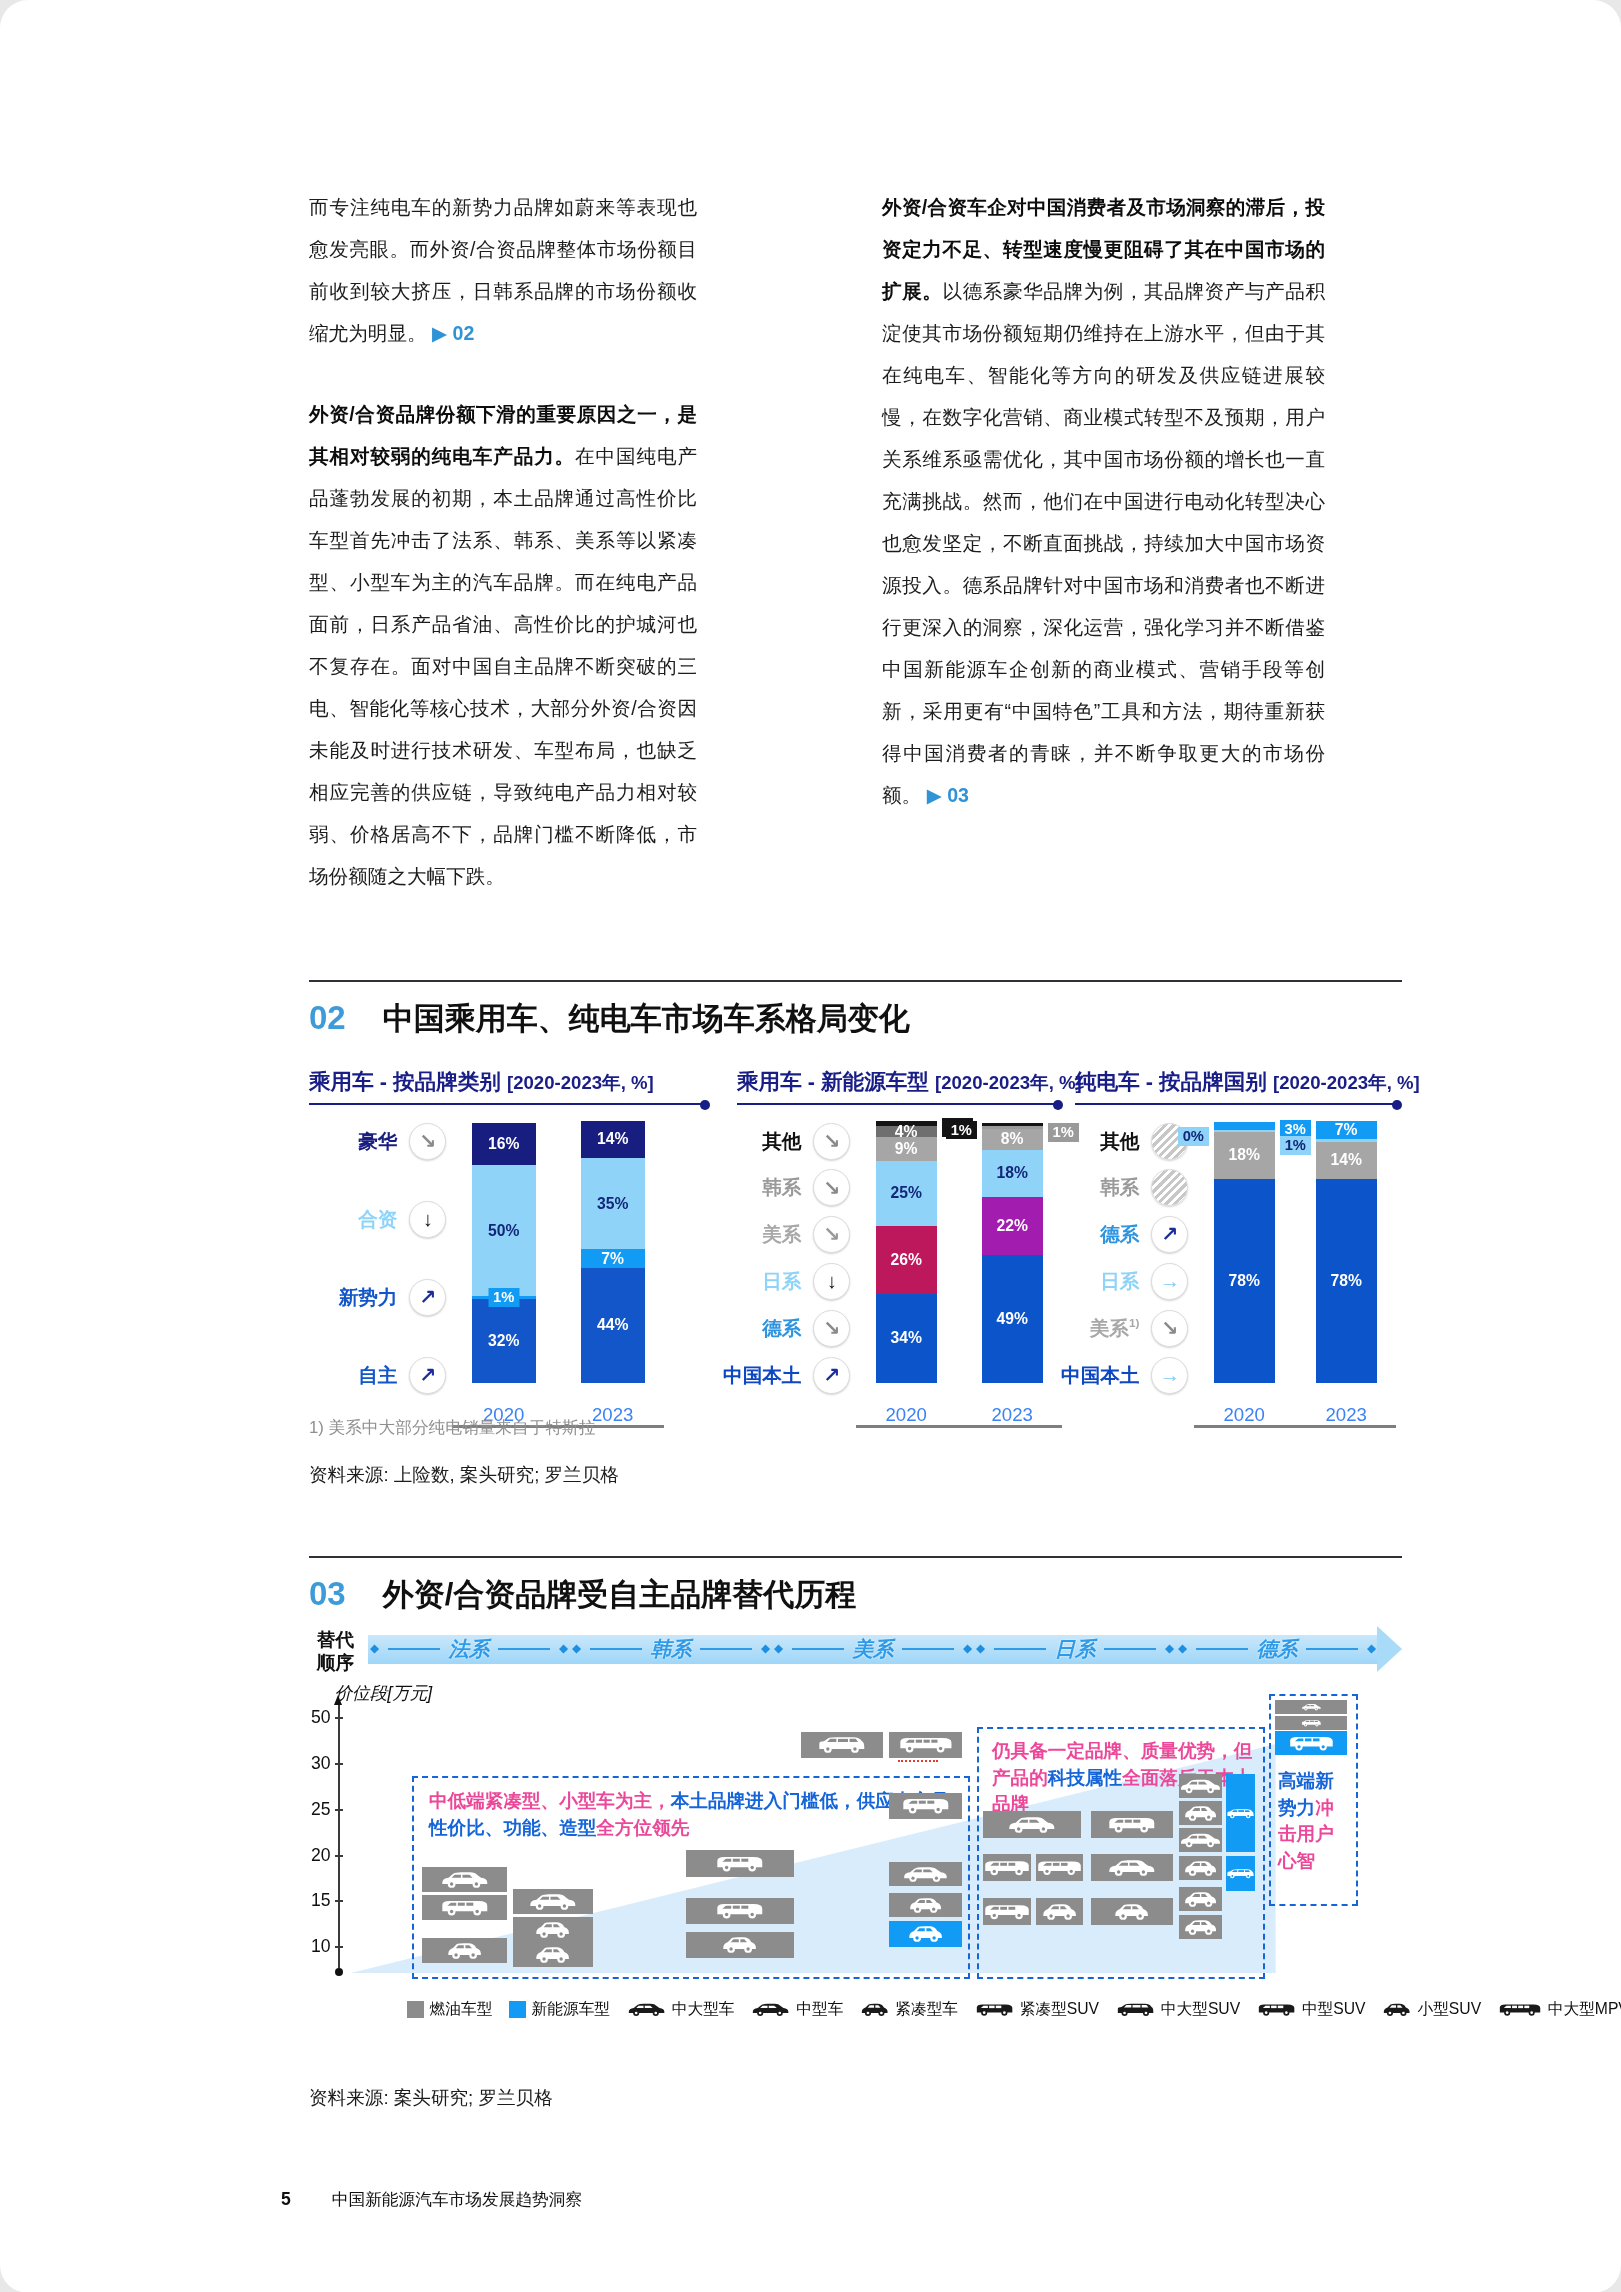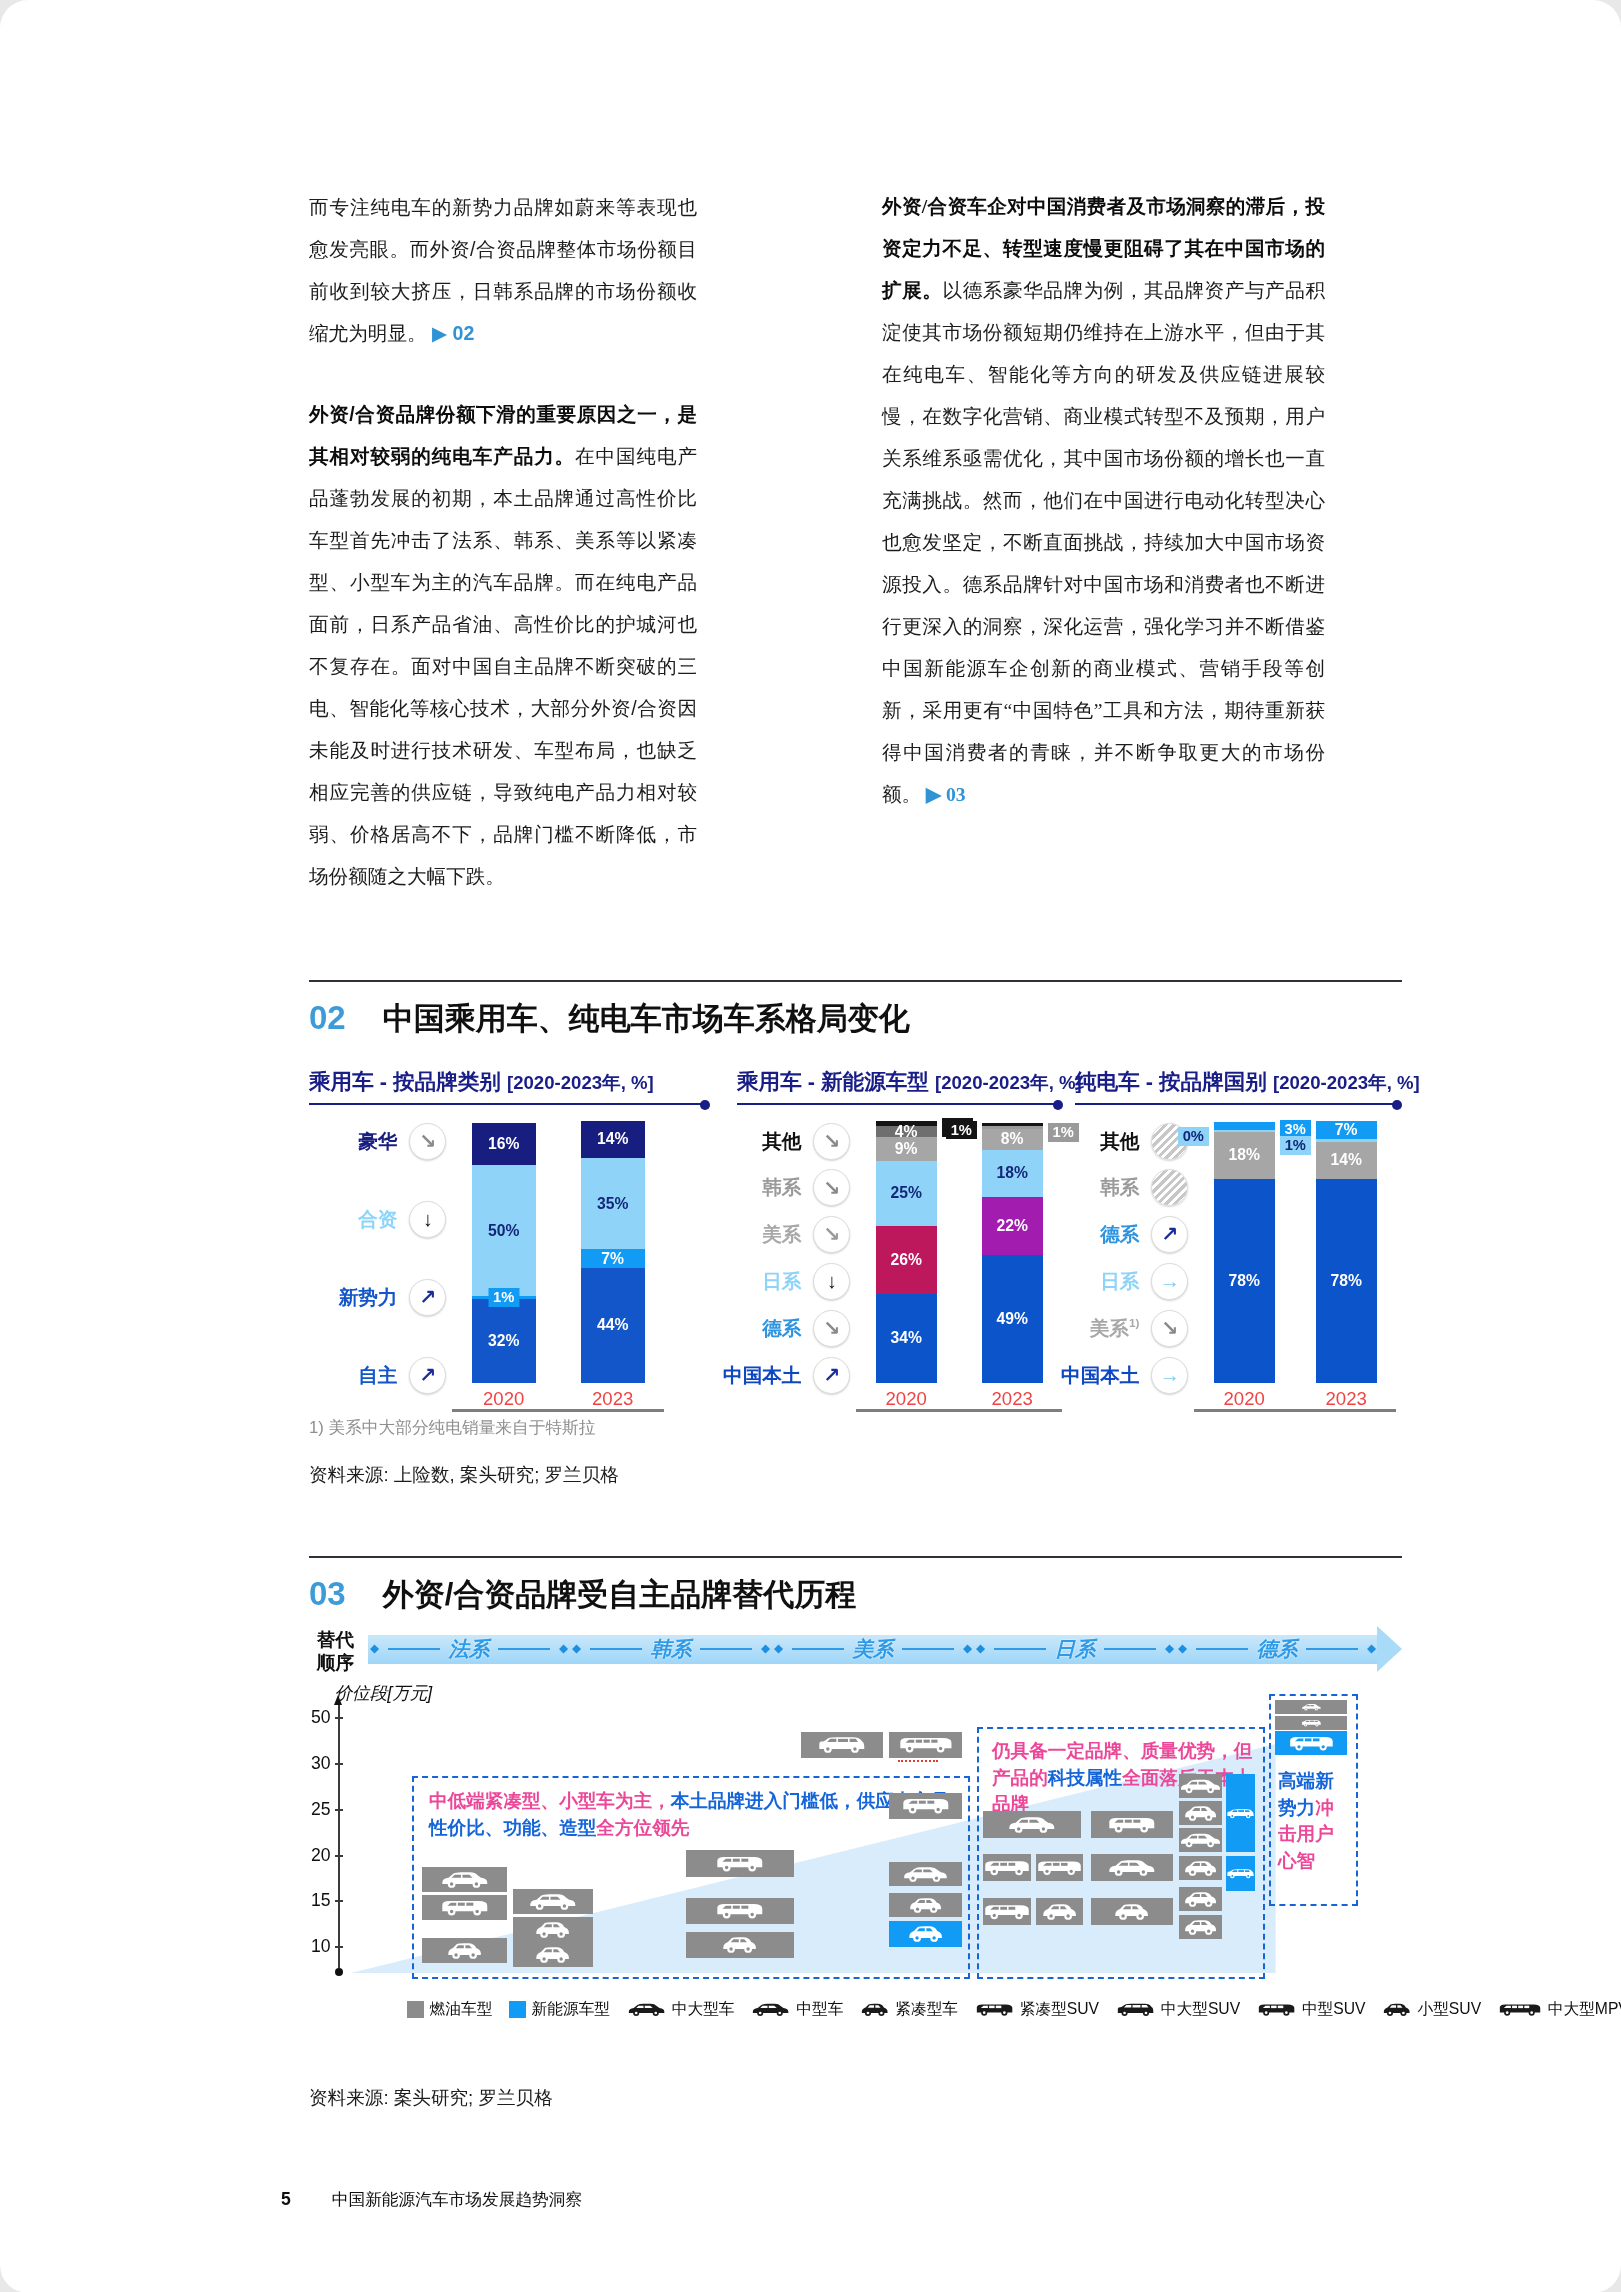--- a/index.html
+++ b/index.html
@@ -2,21 +2,21 @@
 <html><head>
 <meta charset="utf-8">
 <style>
   html,body{margin:0;padding:0;background:#e8e8e8;}
   body{font-family:"Liberation Sans","DejaVu Sans",sans-serif;color:#111;}
   .page{position:relative;width:1621px;height:2293px;background:#ffffff;margin:0 auto;overflow:hidden;border-radius:28px;}
 
   
   .intro-col{position:absolute;top:186px;font-size:19.6px;line-height:42px;text-align:justify;color:#1c1c1c;}
   .col1{left:309px;width:388px;}
-  .col2{left:882px;width:443px;font-family:Liberation Serif, serif;}
+  .col2{left:882px;width:443px;}
   .para{margin:0 0 39px 0;}
   .bold{font-weight:bold;color:#0d0d0d;}
   .lnk{color:#2f93d6;font-weight:bold;white-space:nowrap;}
 
   
   .section{position:absolute;left:309px;width:1093px;}
   .sec-rule{height:2px;background:#30303a;}
   .sec-head{display:flex;align-items:baseline;gap:37px;margin-top:15.7px;}
   .sec-num{font-size:33px;font-weight:bold;color:#3d9bd9;}
   .sec-title{font-size:31px;font-weight:bold;color:#101010;}
@@ -41,21 +41,21 @@
   .lg-arrow{font-size:20.6px;font-weight:bold;line-height:1;}
   .lg-circ.hatch{background:repeating-linear-gradient(135deg,#ffffff 0 2.9px,#c7c7c7 2.9px 5.9px);}
   .c-bars{position:relative;display:flex;gap:45px;padding:0 13.7px;}
   .panel2 .c-bars{gap:41px;}
   .bar-col{display:flex;flex-direction:column;align-items:center;}
   .bar{height:262px;width:64px;display:flex;flex-direction:column;justify-content:flex-end;}
   .panel1 .bar,.panel2 .bar{width:61px;}
   .seg{position:relative;display:flex;align-items:center;justify-content:center;font-size:15.7px;font-weight:600;line-height:1;overflow:visible;}
   .chip{position:absolute;top:-2.9px;padding:2px 4.9px;font-size:14.7px;font-weight:600;line-height:1;white-space:nowrap;z-index:3;}
   .baseline{position:absolute;left:-5.9px;right:-5.9px;bottom:-2px;height:2.9px;background:#7e7e7e;}
-  .year{margin-top:5px;font-size:18.6px;color:#ef4444;text-align:right;}
+  .year{margin-top:21px;font-size:18.6px;color:#3b82f6;text-align:right;}
   .sec-note{position:absolute;top:436px;left:0;font-size:16.7px;color:#8f8f8f;}
   .sec-src{position:absolute;top:482px;left:0;font-size:18.6px;color:#1c1c1c;}
 
   
   .s3{height:627px;}
   .tl-row{position:absolute;top:73px;left:0;width:1093px;}
   .tl-label{position:absolute;left:7.8px;top:0;font-size:18.6px;font-weight:bold;line-height:22.5px;color:#101010;width:45px;}
   .tl-band{position:absolute;left:59px;top:5.9px;width:1010px;height:29px;background:linear-gradient(180deg,#c9e7fb,#9fd6f8);display:flex;}
   .tl-band::after{content:"";position:absolute;right:-23.5px;top:50%;transform:translateY(-50%);border-left:25.5px solid #a8dbf8;border-top:23.5px solid transparent;border-bottom:23.5px solid transparent;}
   .tl-cell{flex:1;display:flex;align-items:center;justify-content:center;gap:8.8px;padding:0 2px;}

